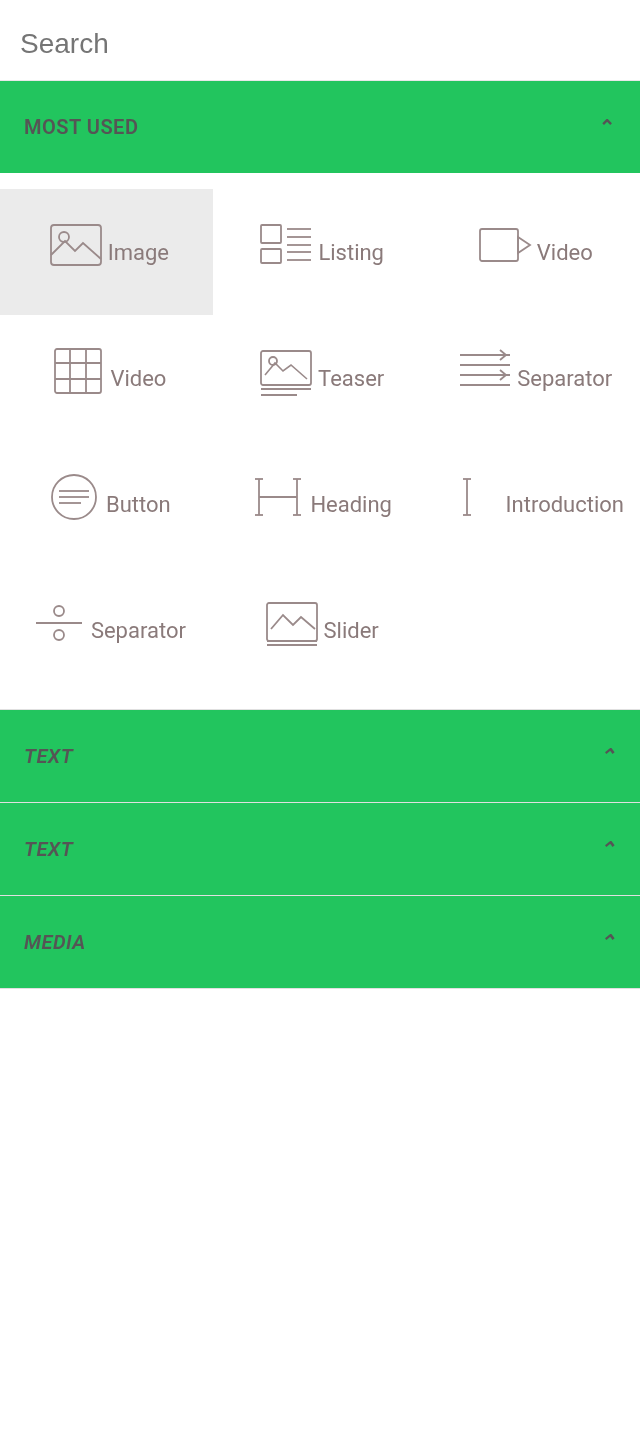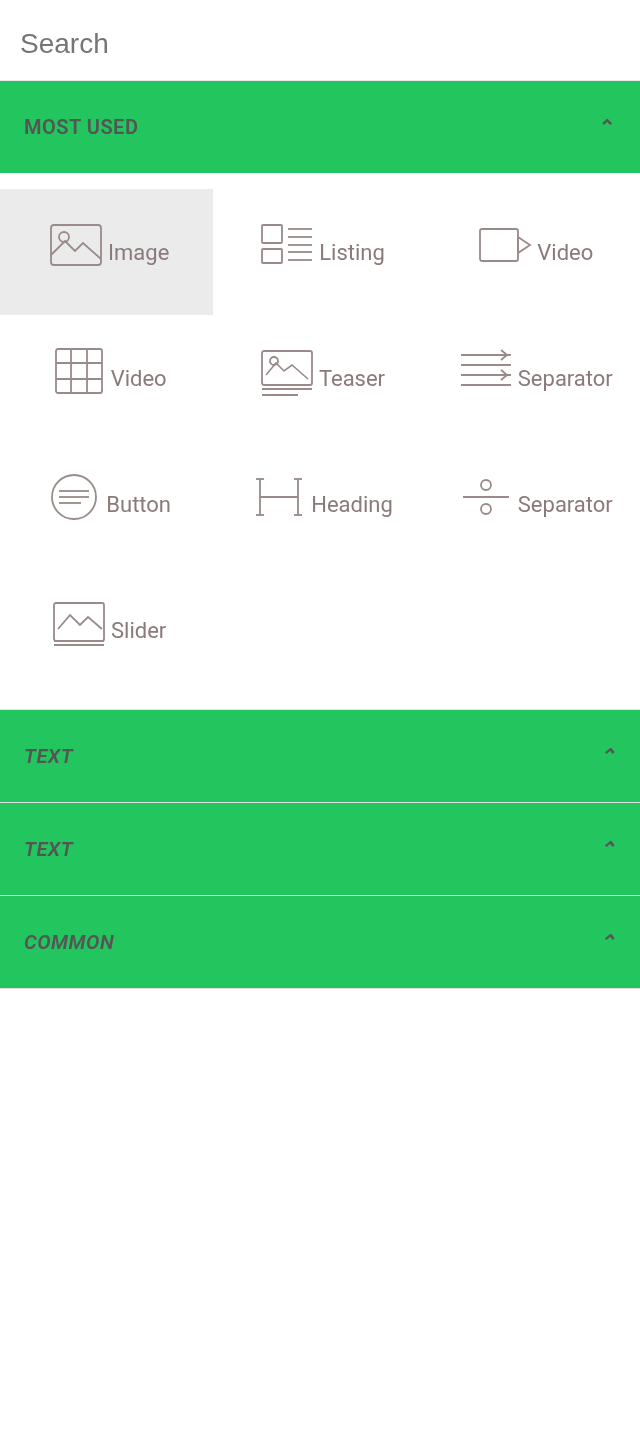--- a/index.html
+++ b/index.html
@@ -209,20 +209,30 @@
         <line x1="6" y1="8" x2="14" y2="8"></line>
         <line x1="6" y1="44" x2="14" y2="44"></line>
         <line x1="44" y1="8" x2="52" y2="8"></line>
         <line x1="44" y1="44" x2="52" y2="44"></line>
       </svg>
     </div>
     <span class="label">Heading</span>
   </div>
 
 
+  <div class="grid-item">
+    <div class="icon">
+      <svg width="58" height="52" viewBox="0 0 58 52">
+        <line x1="22" y1="8" x2="22" y2="44"></line>
+        <line x1="18" y1="8" x2="26" y2="8"></line>
+        <line x1="18" y1="44" x2="26" y2="44"></line>
+      </svg>
+    </div>
+    <span class="label">Introduction</span>
+  </div>
 
   <div class="grid-item">
     <div class="icon">
       <svg width="58" height="52" viewBox="0 0 58 52">
         <circle cx="29" cy="14" r="5"></circle>
         <line x1="6" y1="26" x2="52" y2="26"></line>
         <circle cx="29" cy="38" r="5"></circle>
       </svg>
     </div>
     <span class="label">Separator</span>
@@ -253,18 +263,18 @@
 
   <div class="section-entry">
     <div class="section-header">
       <span>TEXT</span>
       <span class="chevron">⌃</span>
     </div>
   </div>
 
   <div class="section-entry">
     <div class="section-header">
-      <span>COMMON</span>
+      <span>MEDIA</span>
       <span class="chevron">⌃</span>
     </div>
   </div>
 
 </div>
 
 </body></html>

